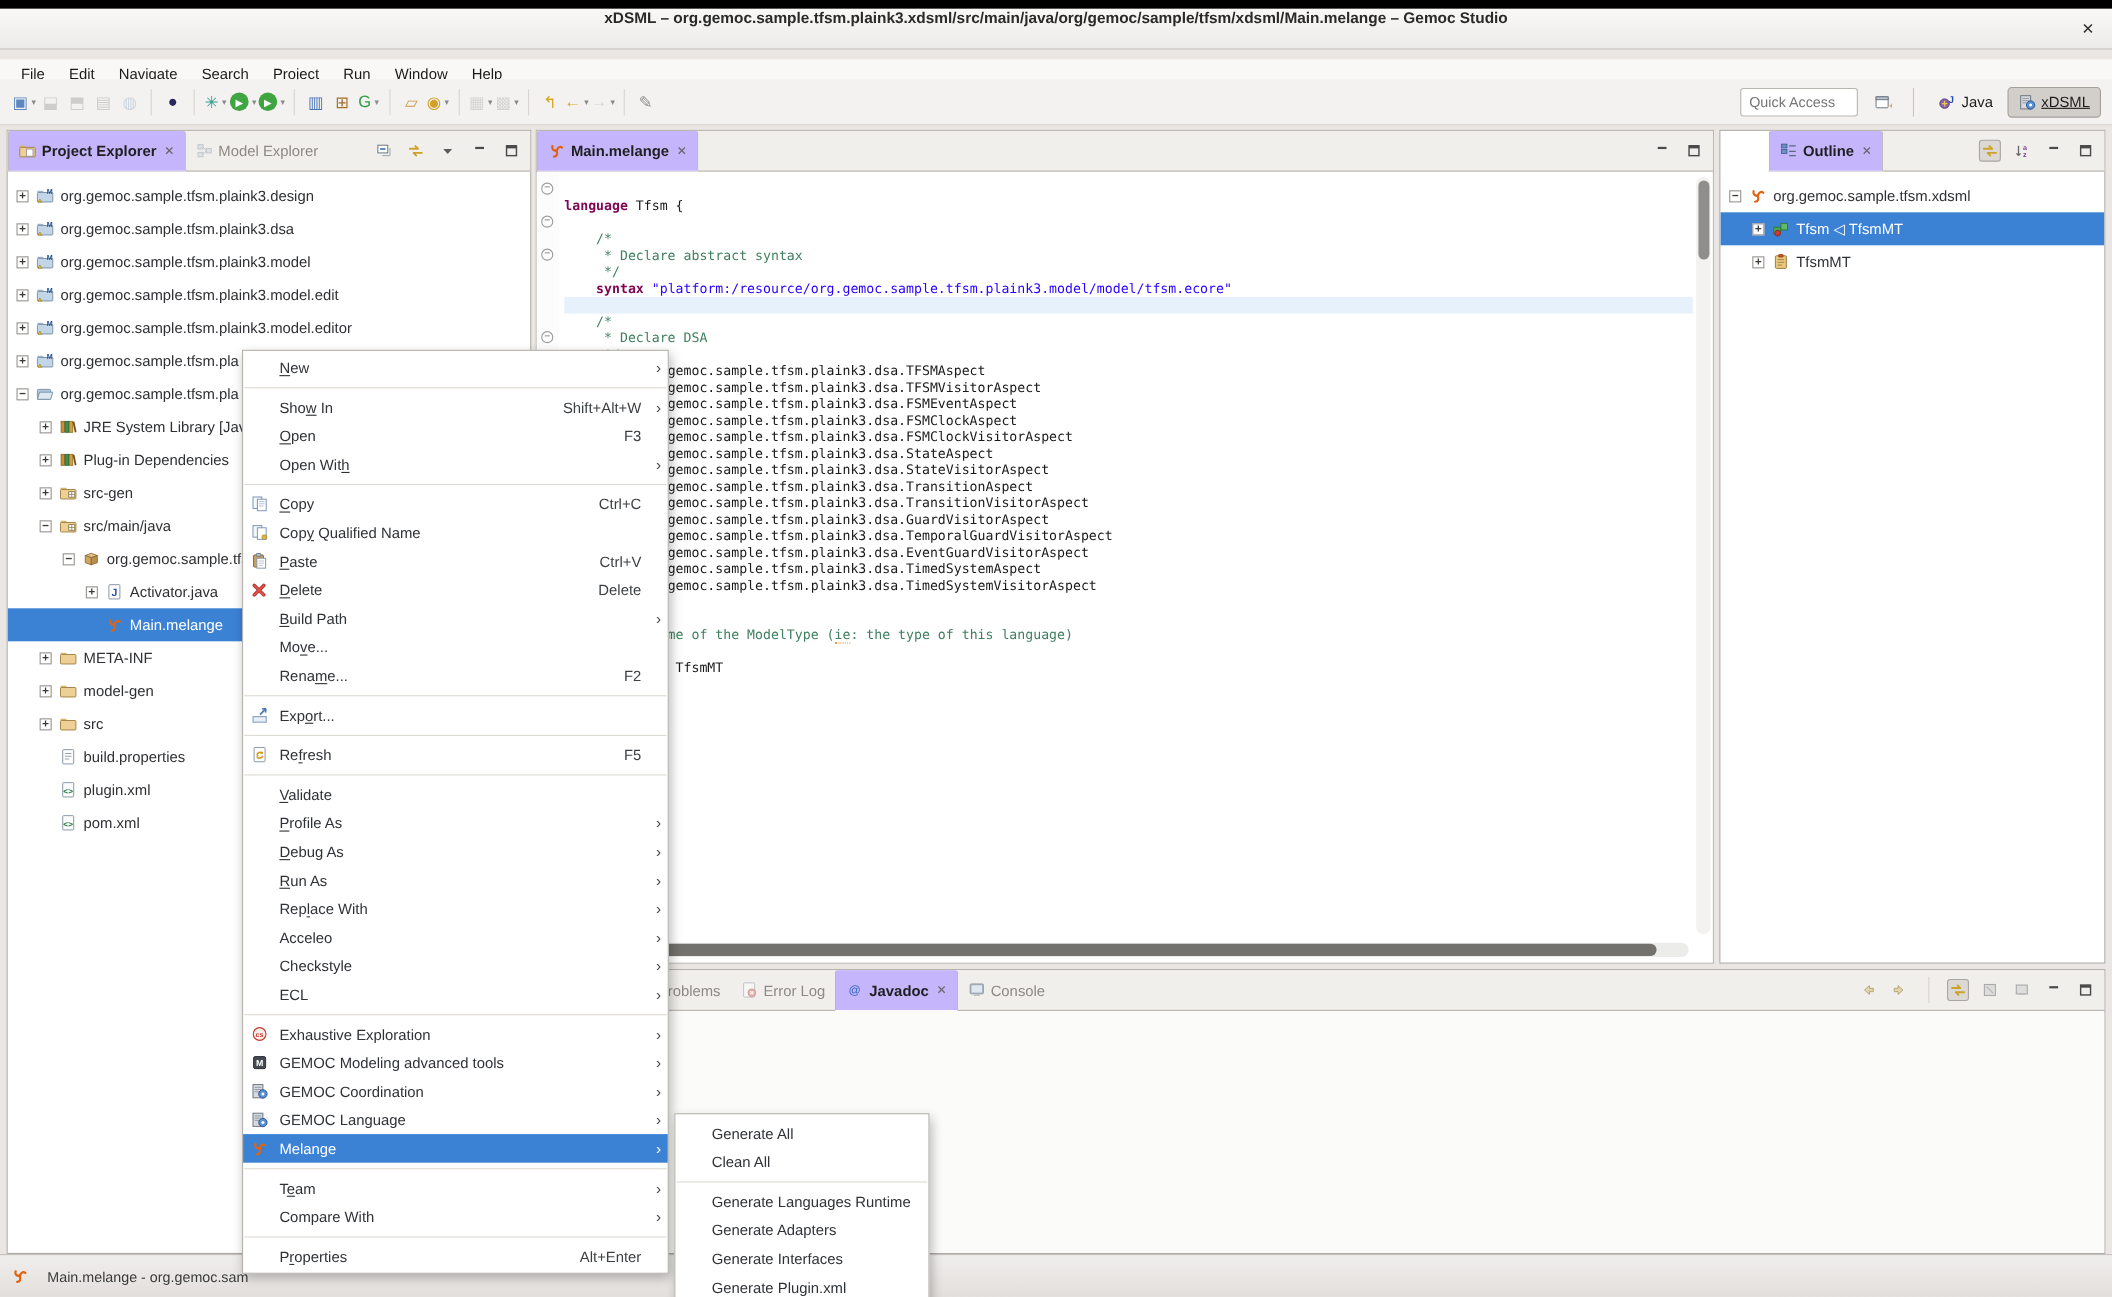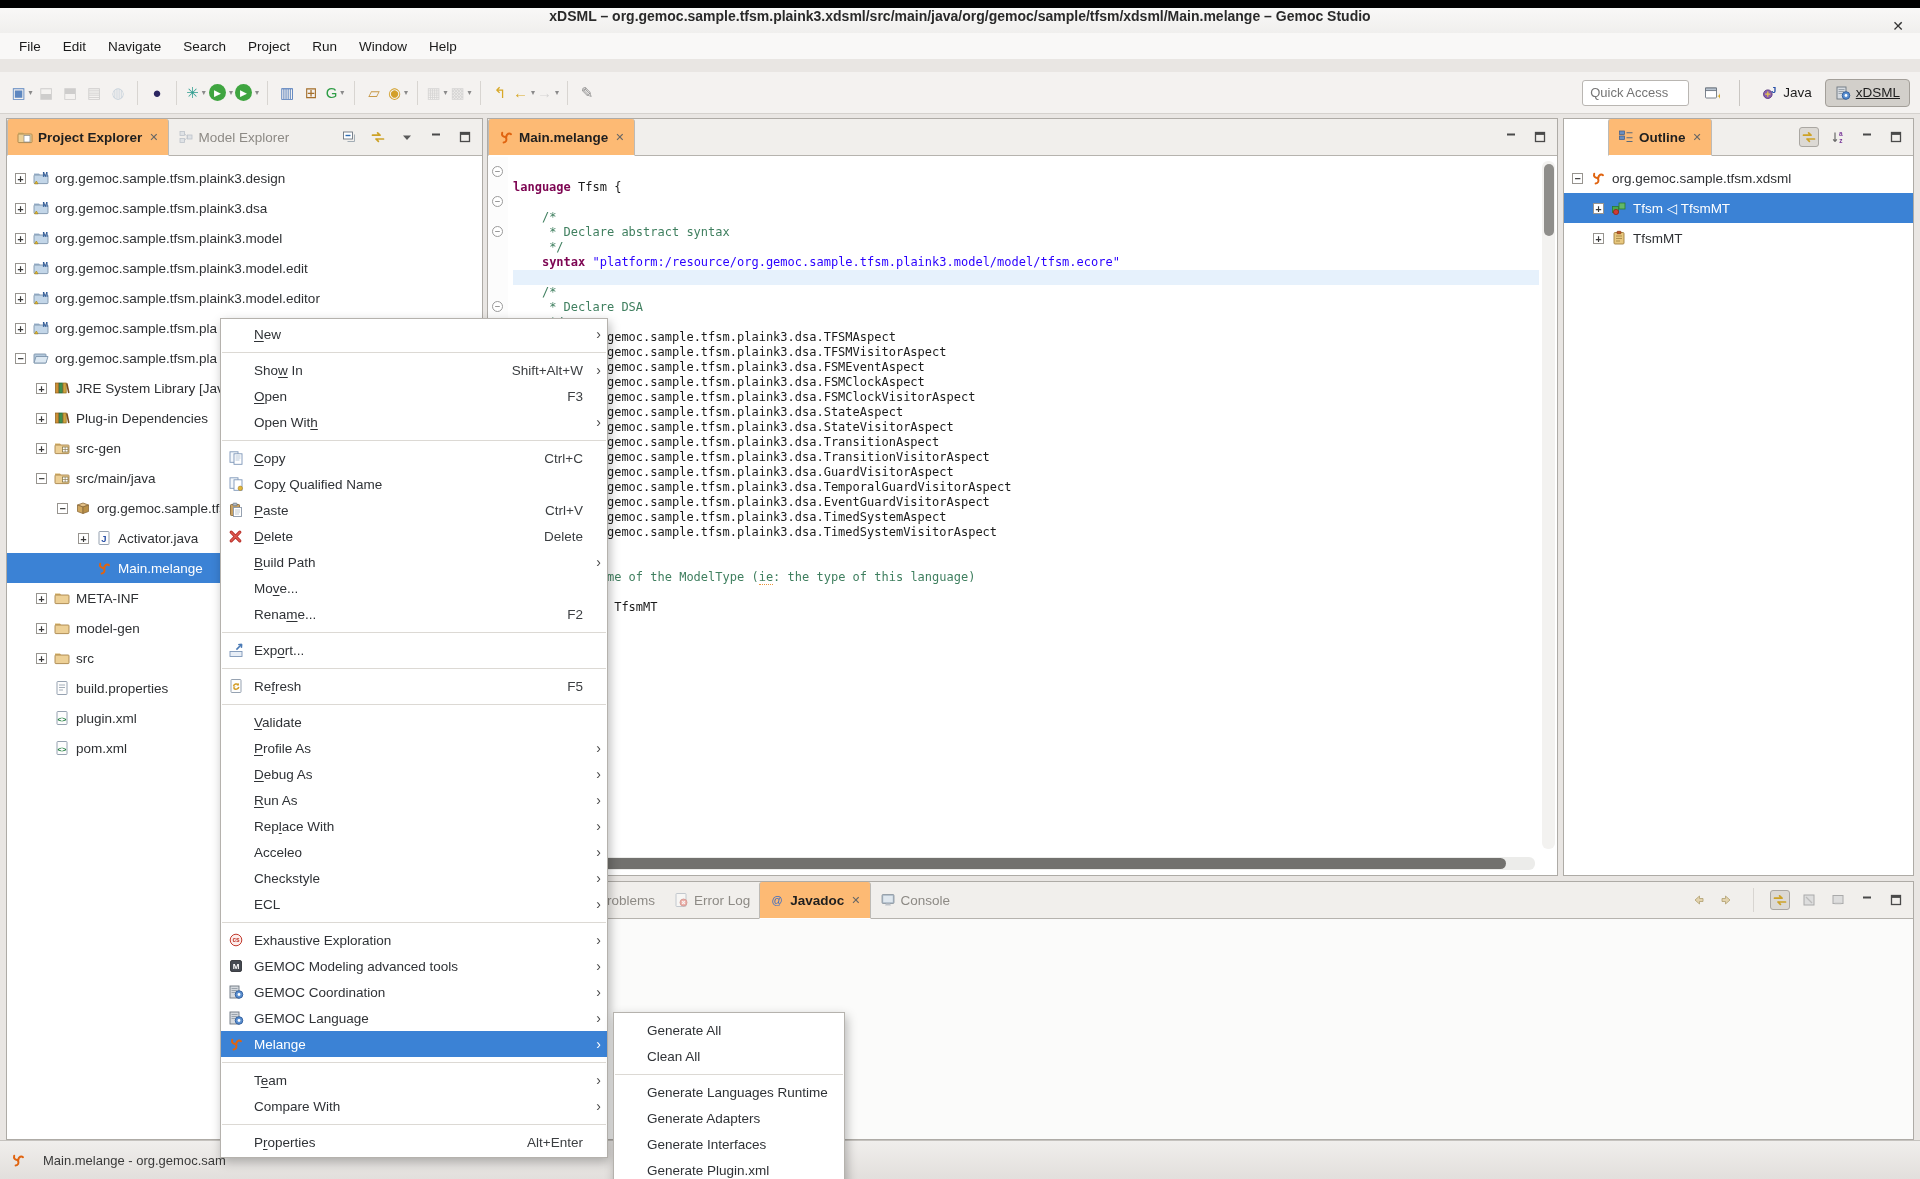--- a/index.html
+++ b/index.html
@@ -5,42 +5,42 @@
   * { box-sizing: border-box; margin:0; padding:0; }
   html,body { width:1920px; height:1179px; overflow:hidden; }
   body { position:relative; background:#e9e6e3; font-family:"Liberation Sans",sans-serif; color:#2e3033; }
 
   .topstrip { position:absolute; top:0; left:0; right:0; height:8px; background:#000; }
   .titlebar { position:absolute; top:8px; left:0; right:0; height:37px;
     background:linear-gradient(#f9f8f7,#ecebe9); border-bottom:1px solid #c9c6c2;
     display:flex; align-items:flex-start; justify-content:center; font-weight:bold; font-size:14px; color:#2a2a2a; }
   .close-btn { position:absolute; right:16px; top:10px; font-size:14px; color:#333; font-weight:normal; }
 
-  .menubar { position:absolute; top:33px; left:0; right:0; height:26px; background:#f9f8f7;
+  .menubar { position:absolute; top:54px; left:0; right:0; height:26px; background:#f9f8f7;
     display:flex; align-items:center; padding-left:8px; font-size:13.5px; color:#1a1a1a; }
   .menubar span { padding:3px 11px; }
 
   .toolbar { position:absolute; top:72px; left:0; right:0; height:42px; background:#f4f2f0;
     border-bottom:1px solid #d5d2ce; display:flex; align-items:center; padding:0 10px; }
   .tbtn { height:24px; min-width:22px; display:flex; align-items:center; justify-content:center; margin:0 1px; font-size:15px; }
   .tbtn .g.circ { width:17px; height:17px; border-radius:50%; display:flex; align-items:center; justify-content:center; font-size:9px; }
   .tbtn .dd { font-size:8px; color:#8a8a8a; margin-left:3px; }
   .tsep { width:1px; height:24px; background:#d8d5d1; margin:0 7px; }
   .tright { margin-left:auto; display:flex; align-items:center; }
   .qa-input { width:107px; height:26px; border:1px solid #b9b6b2; border-radius:3px; background:#fff;
     color:#9a9792; font-size:13px; padding:0 7px; font-family:"Liberation Sans",sans-serif; }
   .persp-sep { width:1px; height:26px; background:#c9c6c2; margin:0 12px; }
   .persp-btn { display:flex; align-items:center; gap:5px; height:28px; padding:0 9px; font-size:13.5px; color:#1d1d1d; border-radius:4px; border:1px solid transparent; }
   .persp-btn.active { background:#d2cfca; border:1px solid #a39f99;text-decoration:underline; }
   .opersp { margin:0 4px 0 12px; }
 
   .panel { position:absolute; background:#fff; border:1px solid #aeaba6; }
   .tabrow { height:37px; display:flex; align-items:stretch; background:#f1efec; border-bottom:1px solid #b6b3ae; }
   .tab { display:flex; align-items:center; gap:5px; padding:0 9px; font-size:13.5px; color:#8d8a85; }
-  .tab.active { background:#fdba74; color:#1f1f1f; border-left:1px solid #bdbab5; border-right:1px solid #bdbab5; margin-bottom:-1px; border-bottom:1px solid #fff; border-radius:3px 3px 0 0; }
+  .tab.active { background:#c4b5fd; color:#1f1f1f; border-left:1px solid #bdbab5; border-right:1px solid #bdbab5; margin-bottom:-1px; border-bottom:1px solid #fff; border-radius:3px 3px 0 0; }
   .tab.inactive .ic { opacity:.5; }
   .tab .close-x { font-size:11px; color:#666; margin-left:2px; }
   .ic { width:16px; height:16px; flex:none; }
   .ic svg { width:16px; height:16px; display:block; }
   .paneltools { margin-left:auto; display:flex; align-items:center; gap:9px; padding-right:7px; }
   .ptool { width:20px; height:20px; display:flex; align-items:center; justify-content:center; }
   .ptool.pressed { background:#dcd9d4; border:1px solid #aaa7a2; border-radius:3px; }
 
   #left-panel   { left:6px;    top:118px; width:477px;  height:1022px; }
   #editor-panel { left:487px;  top:118px; width:1071px; height:758px; }

